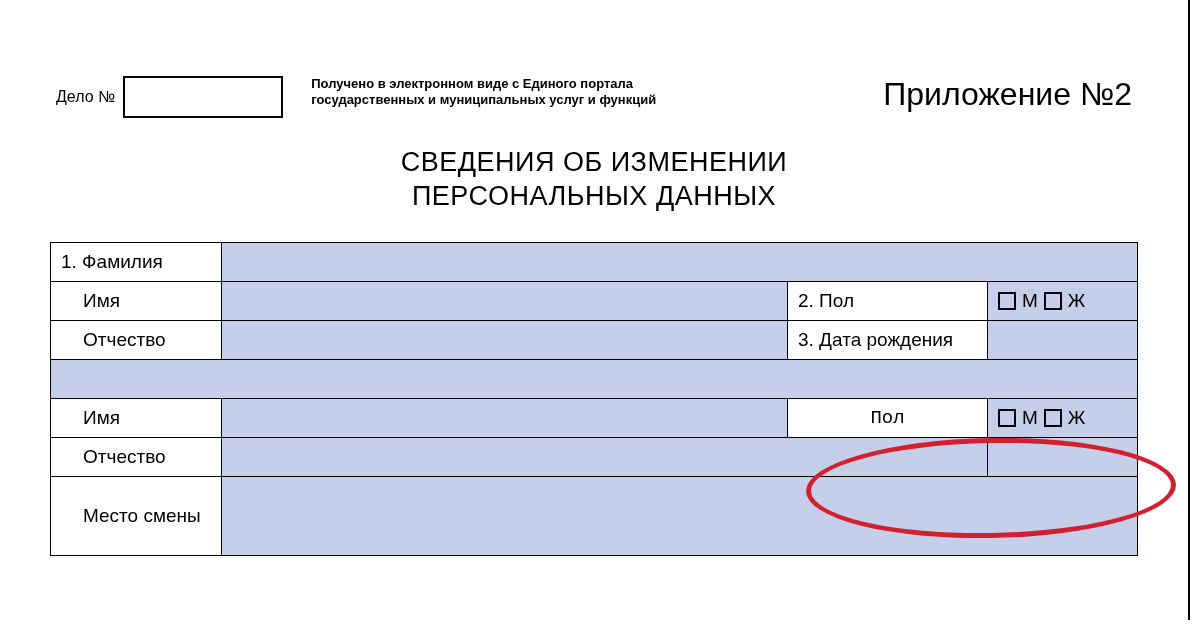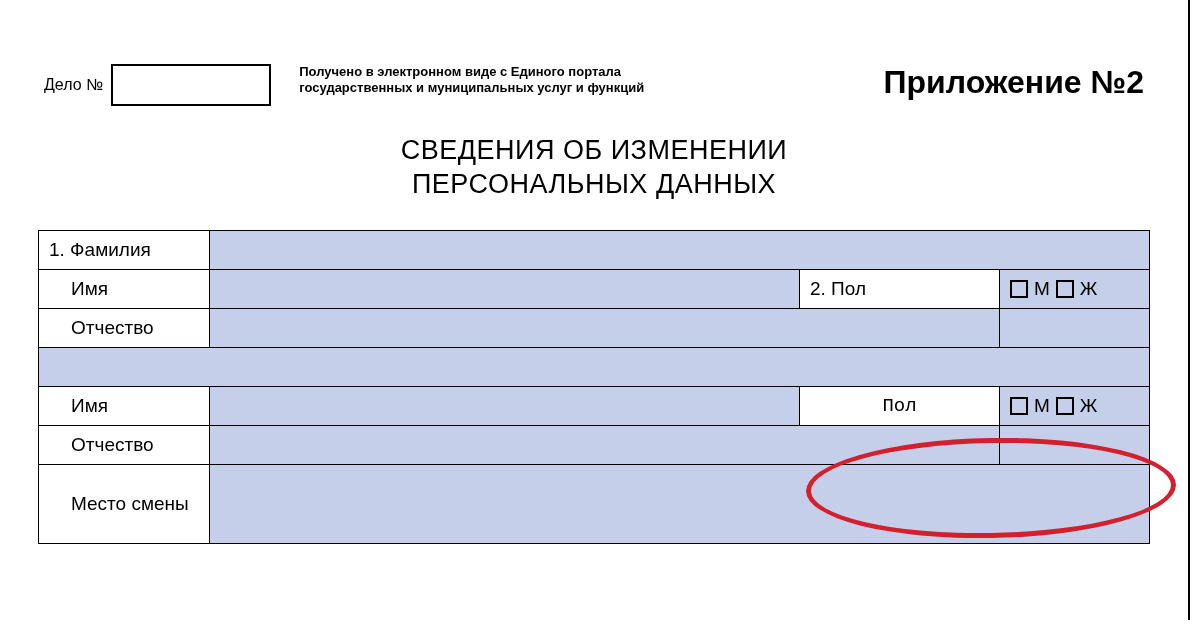--- a/index.html
+++ b/index.html
@@ -10,21 +10,21 @@
       height: 628px;
       position: relative;
       overflow: hidden;
     }
     .page {
       position: relative;
       width: 1190px;
       height: 620px;
       border-right: 2px solid #000;
       background: #fff;
-      padding: 4px;
+      padding: 16px;
     }
     .header-row {
       display: flex;
       align-items: flex-start;
       padding: 60px 40px 0 40px;
       gap: 28px;
     }
     .delo-group {
       display: flex;
       align-items: center;
@@ -37,21 +37,21 @@
     }
     .received-text {
       font-size: 13px;
       line-height: 1.25;
       max-width: 420px;
       font-weight: bold;
     }
     .appendix {
       margin-left: auto;
       font-size: 32px;
-      font-weight: 700;
+      font-weight: 400;
     }
     .title-block {
       text-align: center;
       margin-top: 28px;
       font-weight: 400;
       font-size: 27px;
       letter-spacing: 0.5px;
       line-height: 1.25;
     }
     .form {
@@ -134,20 +134,21 @@
         <span class="chk"></span>
         <span>М</span>
         <span class="chk"></span>
         <span>Ж</span>
       </div>
     </div>
 
     <div class="row">
       <div class="cell label-col indent">Отчество</div>
       <div class="cell fill"></div>
+      <div class="cell sec-label">3. Дата рождения</div>
       <div class="cell sec-val"></div>
     </div>
 
 
     <div class="row">
       <div class="cell fill"></div>
     </div>
 
     <div class="row">
       <div class="cell label-col indent">Имя</div>

